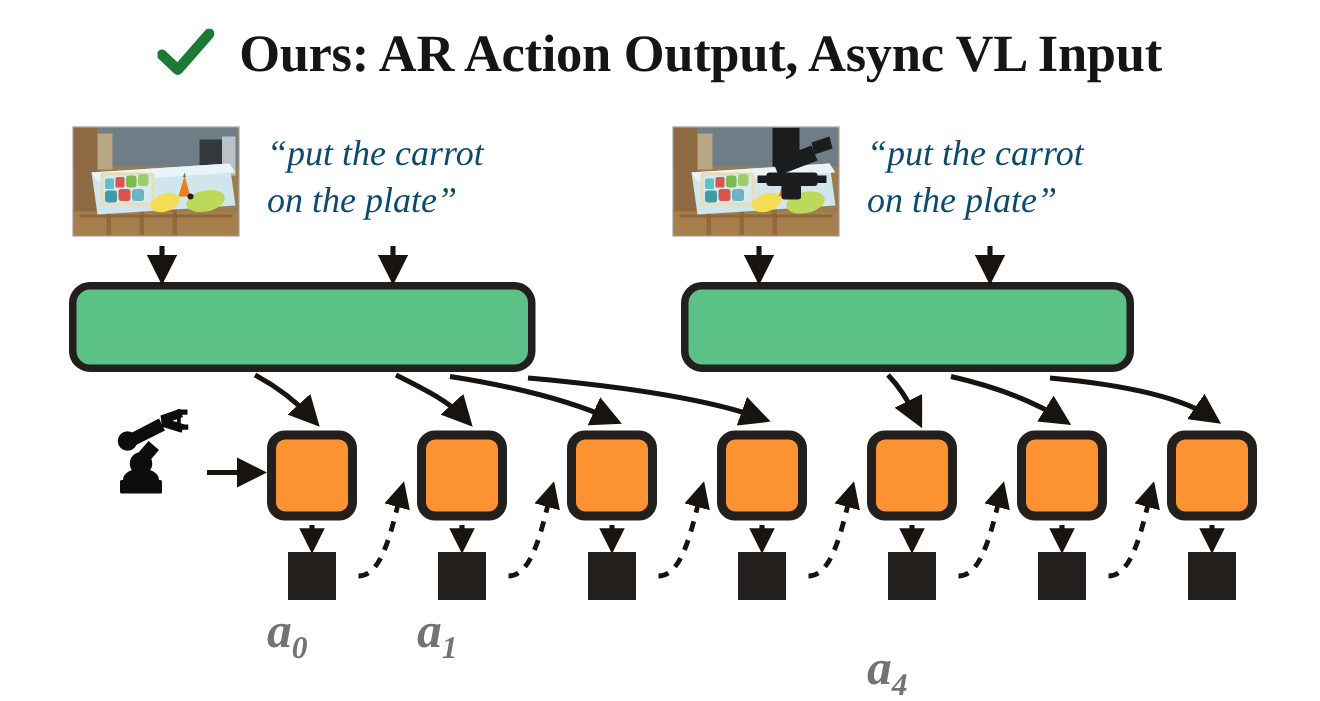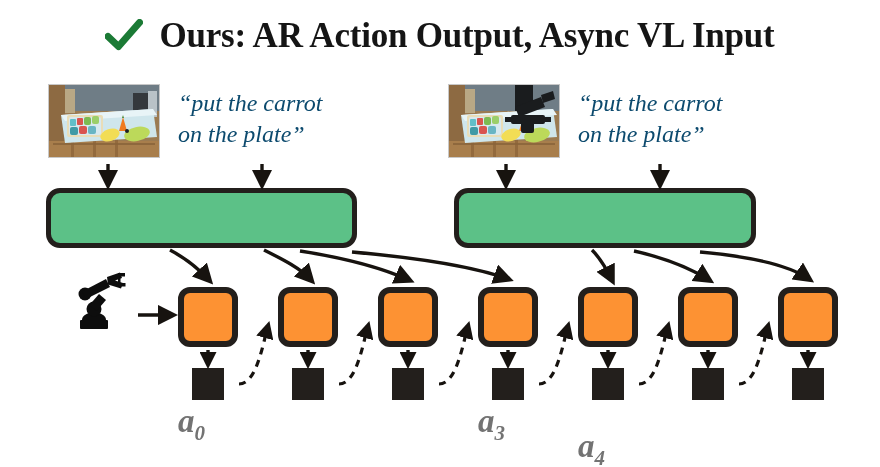--- a/index.html
+++ b/index.html
@@ -240,22 +240,22 @@
   <div class="token-square" style="left:292px; top:368px;"></div>
   <div class="token-square" style="left:392px; top:368px;"></div>
   <div class="token-square" style="left:492px; top:368px;"></div>
   <div class="token-square" style="left:592px; top:368px;"></div>
   <div class="token-square" style="left:692px; top:368px;"></div>
   <div class="token-square" style="left:792px; top:368px;"></div>
 
   <div class="act-label" style="left:178px; top:403px; width:60px;">
     <span>a</span><sub>0</sub>
   </div>
-  <div class="act-label" style="left:478px; top:403px; width:60px;">
-    <span>a</span><sub>3</sub>
+  <div class="act-label" style="left:278px; top:403px; width:60px;">
+    <span>a</span><sub>1</sub>
   </div>
   <div class="act-label" style="left:578px; top:391px; width:60px;margin-top:37px;">
     <span>a</span><sub>4</sub>
   </div>
 
   <svg class="arrow-layer" viewBox="0 0 880 467">
     <defs>
       <marker id="solid-head" viewBox="0 0 10 10" refX="7" refY="5" markerWidth="6" markerHeight="6" orient="auto-start-reverse">
         <path d="M 0 0 L 10 5 L 0 10 z" fill="#17130f"></path>
       </marker>

